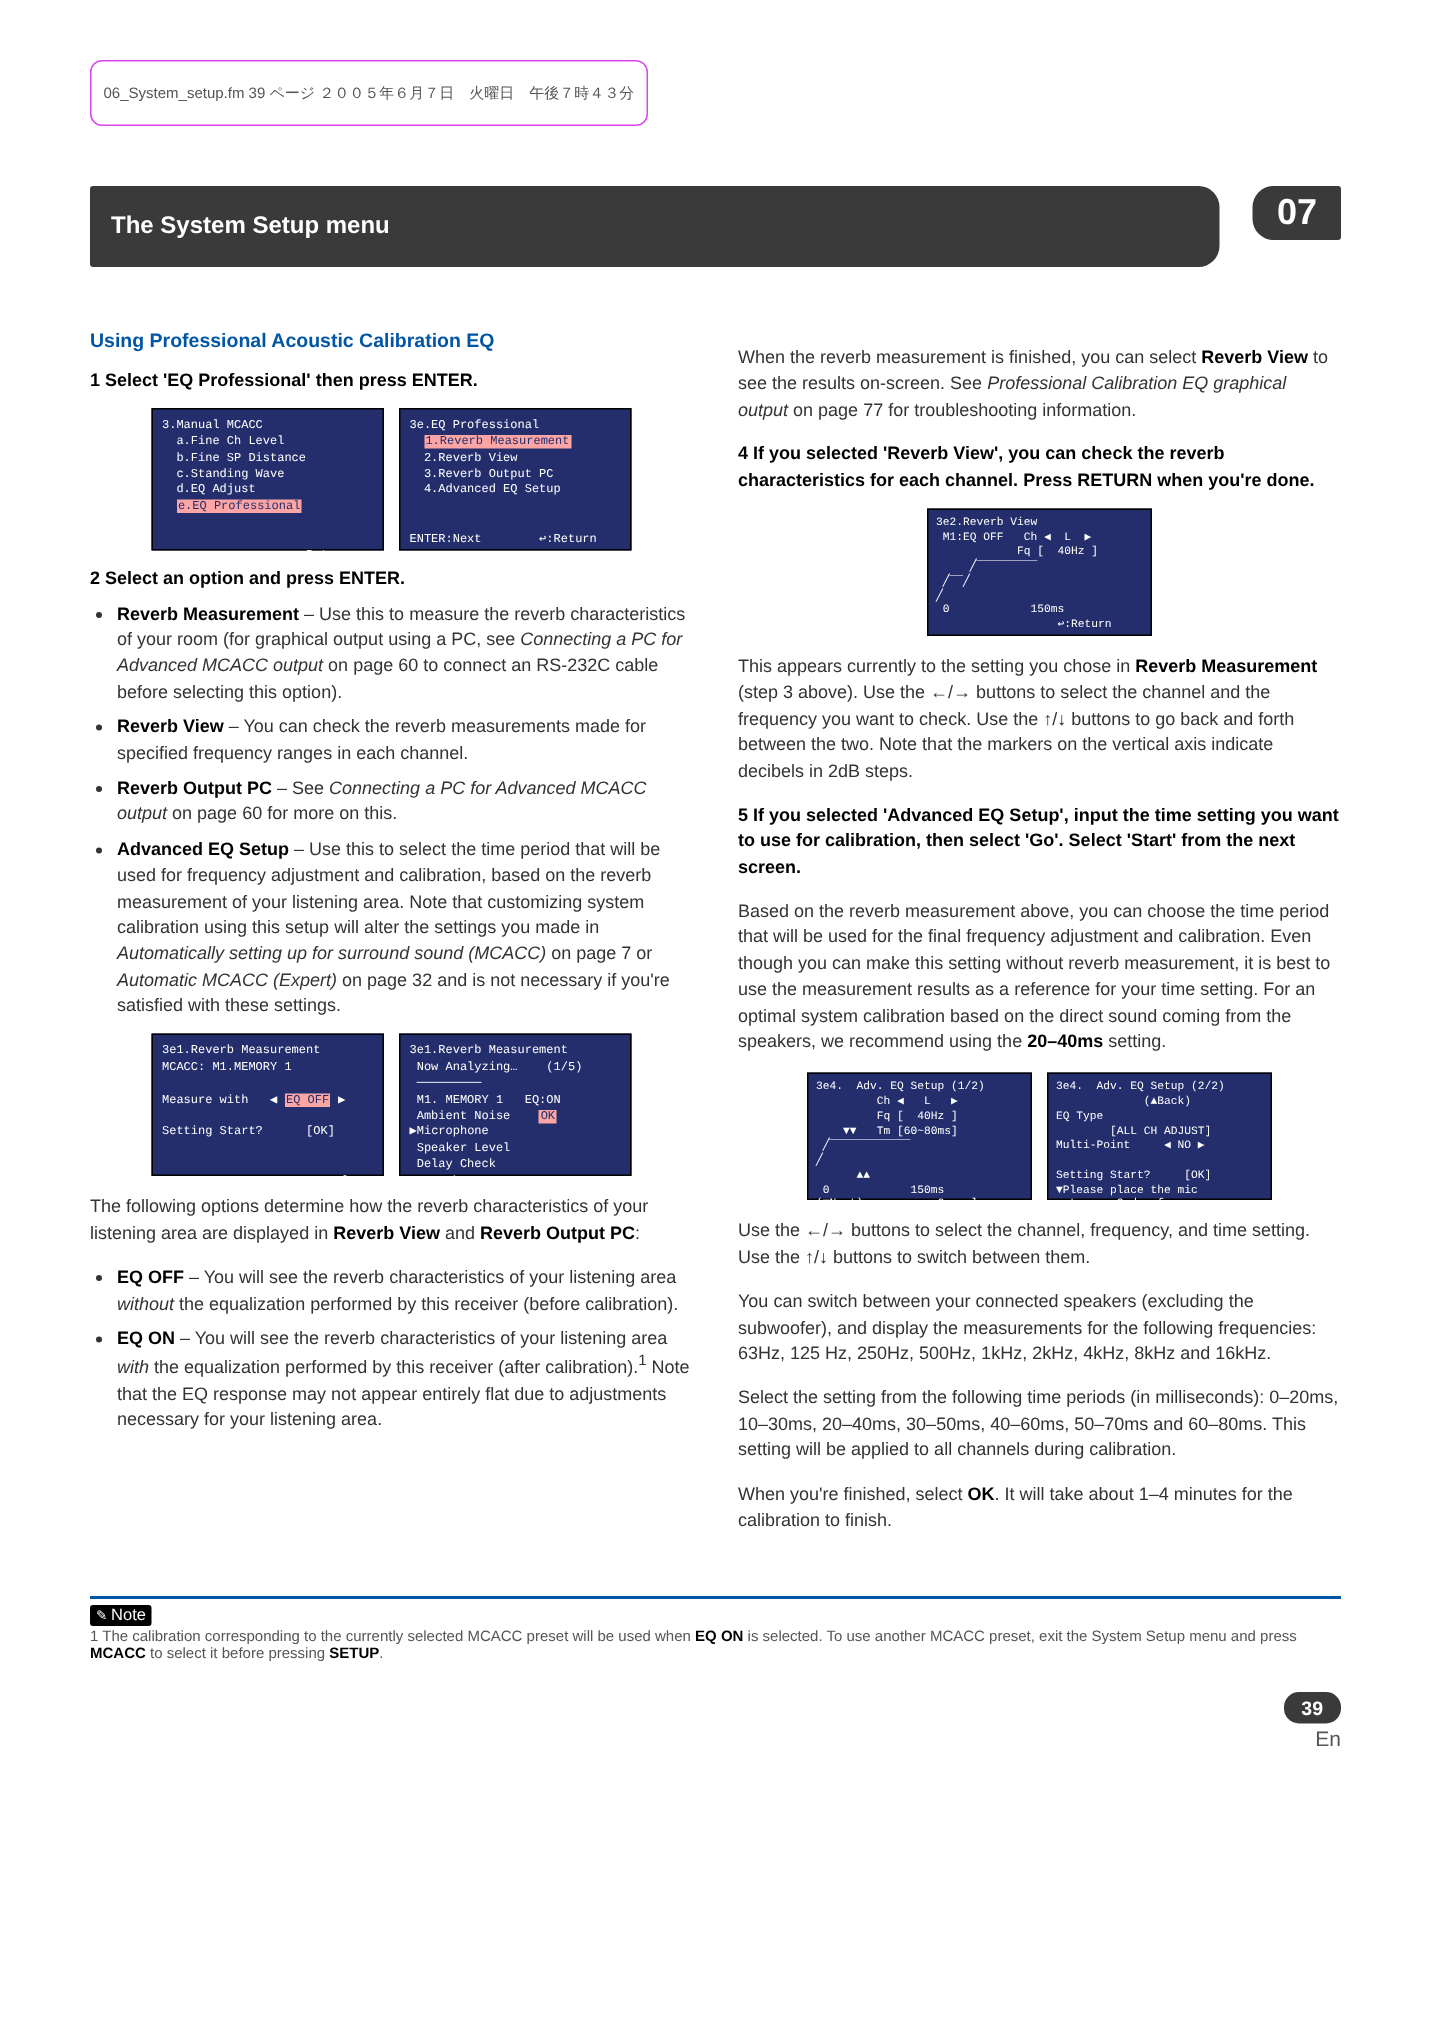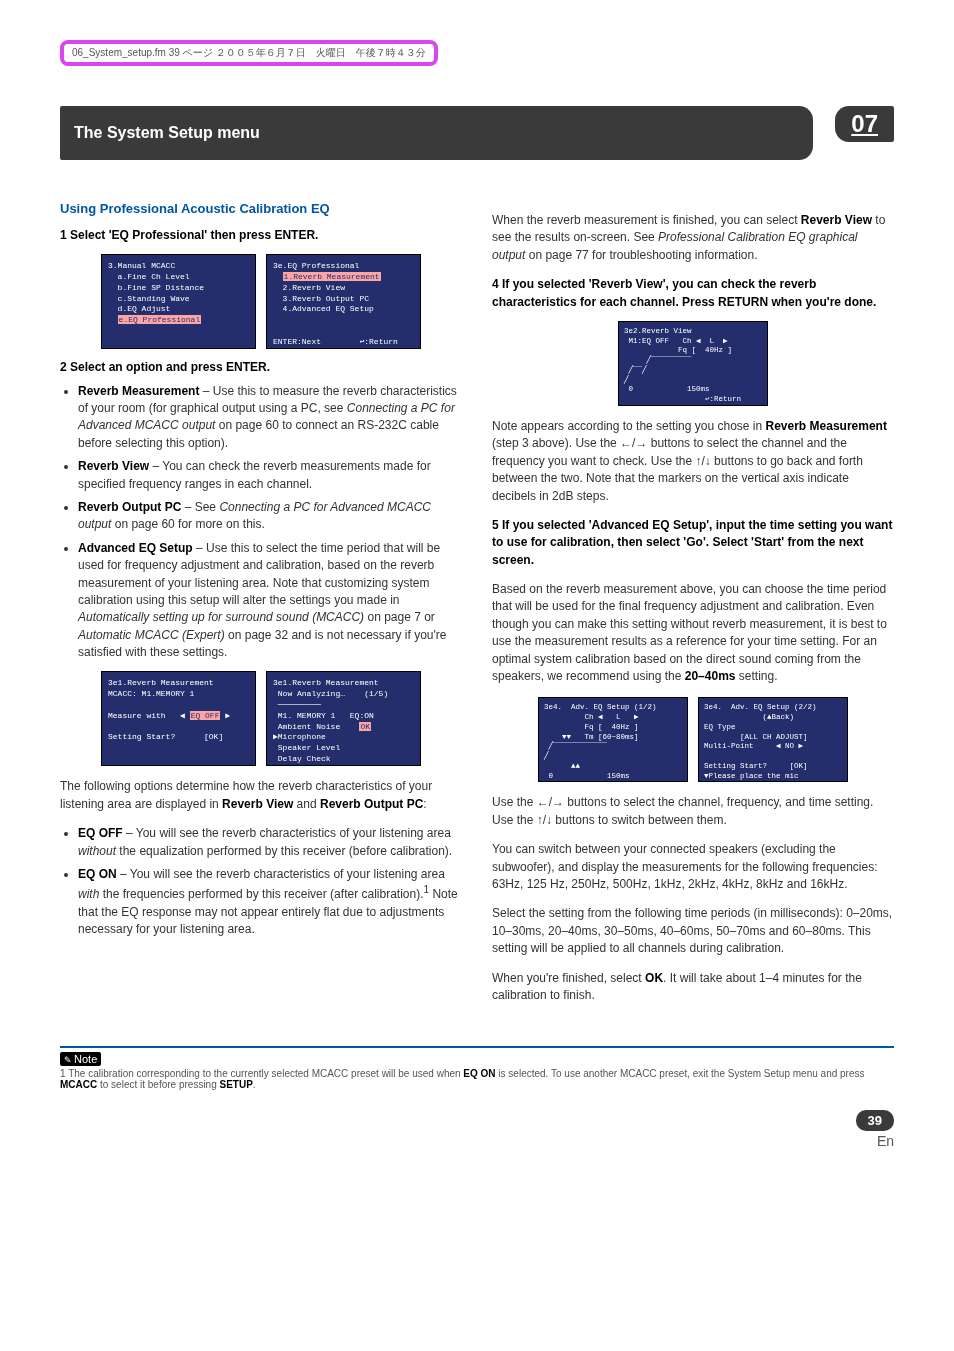--- a/index.html
+++ b/index.html
@@ -25,21 +25,20 @@
   width: 725px;
 }
 .header-right {
   float: right;
   background: #3a3a3a;
   color: #fff;
   font-size: 24px;
   font-weight: bold;
   padding: 4px 16px;
   border-radius: 14px 2px 2px 14px;
-  text-decoration: underline;
 }
 .header-row { margin-bottom: 40px; overflow:hidden;}
 .columns {
   display: flex;
   gap: 30px;
 }
 .col {
   flex: 1;
   font-size: 12px;
   line-height: 1.45;
@@ -127,23 +126,23 @@
 }
 .pagefoot .lang{
   font-size:14px;
   color:#555;
   margin-top:2px;
 }
 .topstrip{
   font-size:10px;
   color:#555;
   margin-bottom:40px;
-  border:4px solid #d946ef;
+  border:1px solid #d946ef;
   border-radius:8px;
-  padding:2px 8px;
+  padding:14px 8px;
   display:inline-block;
 }
 .arrow { font-family: Arial;}
 strong{color:#000;}
 </style>
 </head>
 <body>
 
 <div class="page">
 
@@ -224,21 +223,21 @@
 
       <p>
         <span>The following options determine how the reverb characteristics of your listening area are displayed in </span><strong>Reverb View</strong><span> and </span><strong>Reverb Output PC</strong><span>:</span>
       </p>
 
       <ul class="bullets">
         <li>
           <strong>EQ OFF</strong><span> – You will see the reverb characteristics of your listening area </span><em>without</em><span> the equalization performed by this receiver (before calibration).</span>
         </li>
         <li>
-          <strong>EQ ON</strong><span> – You will see the reverb characteristics of your listening area </span><em>with</em><span> the frequencies performed by this receiver (after calibration).</span><sup>1</sup><span> Note that the EQ response may not appear entirely flat due to adjustments necessary for your listening area.</span>
+          <strong>EQ ON</strong><span> – You will see the reverb characteristics of your listening area </span><em>with</em><span> the equalization performed by this receiver (after calibration).</span><sup>1</sup><span> Note that the EQ response may not appear entirely flat due to adjustments necessary for your listening area.</span>
         </li>
       </ul>
     </div>
 
     <div class="col">
 
       <p>
         <span>When the reverb measurement is finished, you can select </span><strong>Reverb View</strong><span> to see the results on-screen. See </span><em>Professional Calibration EQ graphical output</em><span> on page 77 for troubleshooting information.</span>
       </p>
 
@@ -249,21 +248,21 @@
 <span> M1:EQ OFF   Ch ◀  </span><span class="hl">L</span><span>  ▶
             Fq [  40Hz ]
      ╱‾‾‾‾‾‾‾‾‾
  ╱‾‾╱
 ╱
  0            150ms</span>
 <span>                  ↩:Return</span></div>
       </div>
 
       <p>
-        <span>Note appears according to the setting you chose in </span><strong>Reverb Measurement</strong><span class="arrow"> (step 3 above). Use the ←/→ buttons to select the channel and the frequency you want to check. Use the ↑/↓ buttons to go back and forth between the two. Note that the markers on the vertical axis indicate decibels in 2dB steps.</span>
+        <span>This appears currently to the setting you chose in </span><strong>Reverb Measurement</strong><span class="arrow"> (step 3 above). Use the ←/→ buttons to select the channel and the frequency you want to check. Use the ↑/↓ buttons to go back and forth between the two. Note that the markers on the vertical axis indicate decibels in 2dB steps.</span>
       </p>
 
       <div class="step"><b>5   If you selected 'Advanced EQ Setup', input the time setting you want to use for calibration, then select 'Go'. Select 'Start' from the next screen.</b></div>
 
       <p>
         <span>Based on the reverb measurement above, you can choose the time period that will be used for the final frequency adjustment and calibration. Even though you can make this setting without reverb measurement, it is best to use the measurement results as a reference for your time setting. For an optimal system calibration based on the direct sound coming from the speakers, we recommend using the </span><strong>20–40ms</strong><span> setting.</span>
       </p>
 
       <div class="screengroup">
         <div class="osd-small"><span>3e4.  Adv. EQ Setup (1/2)</span>

